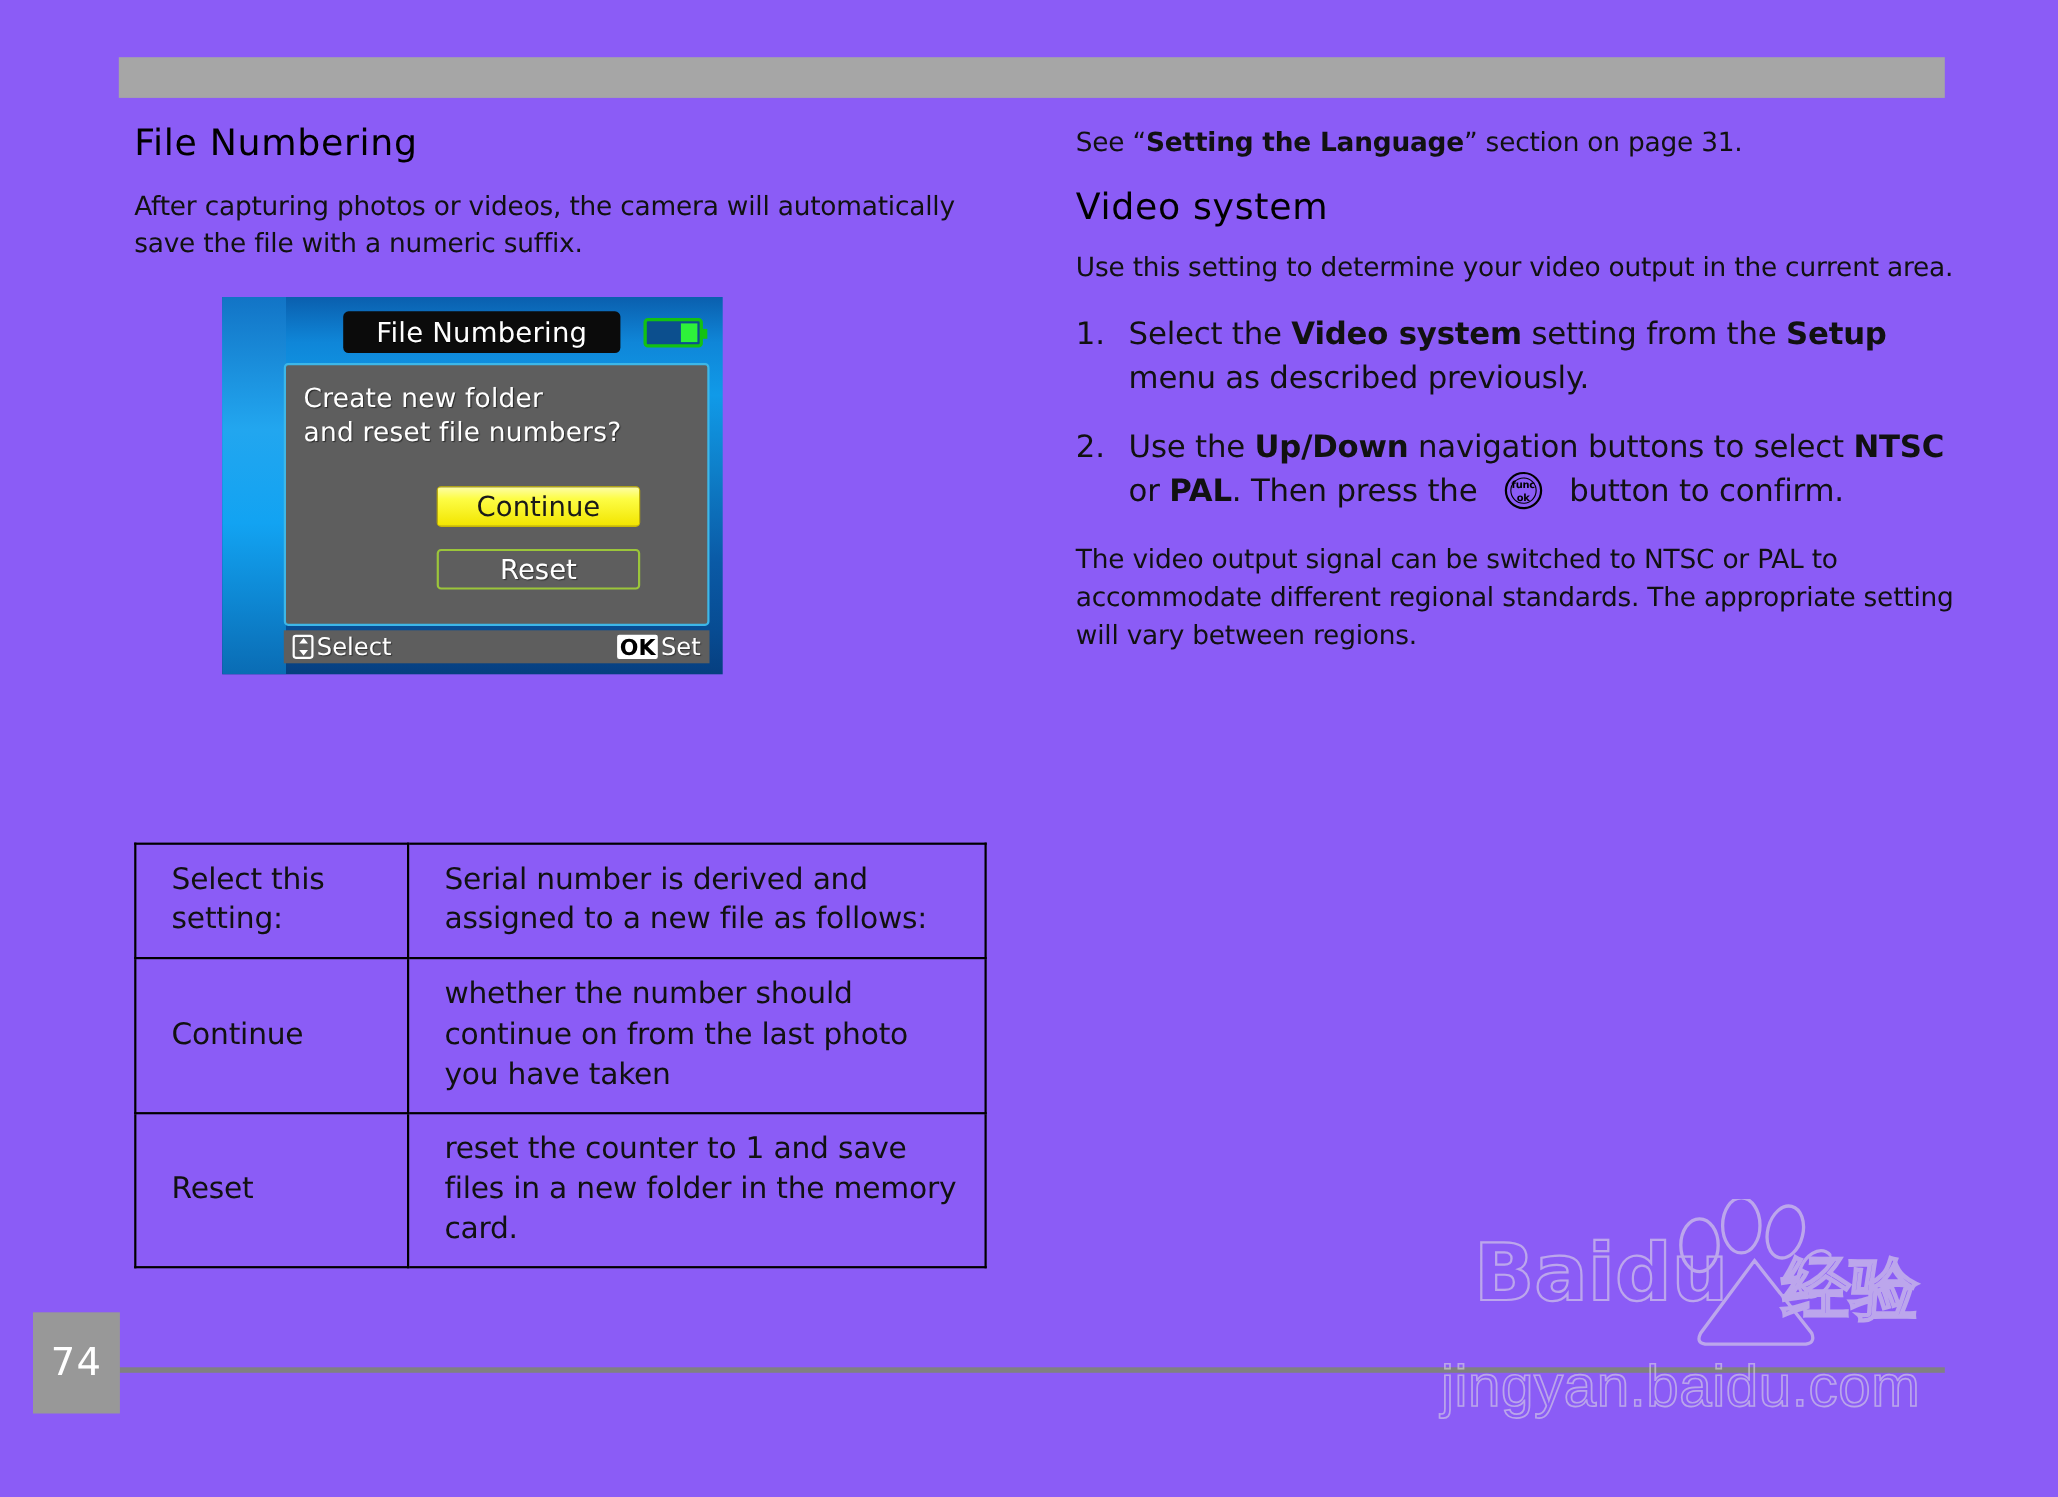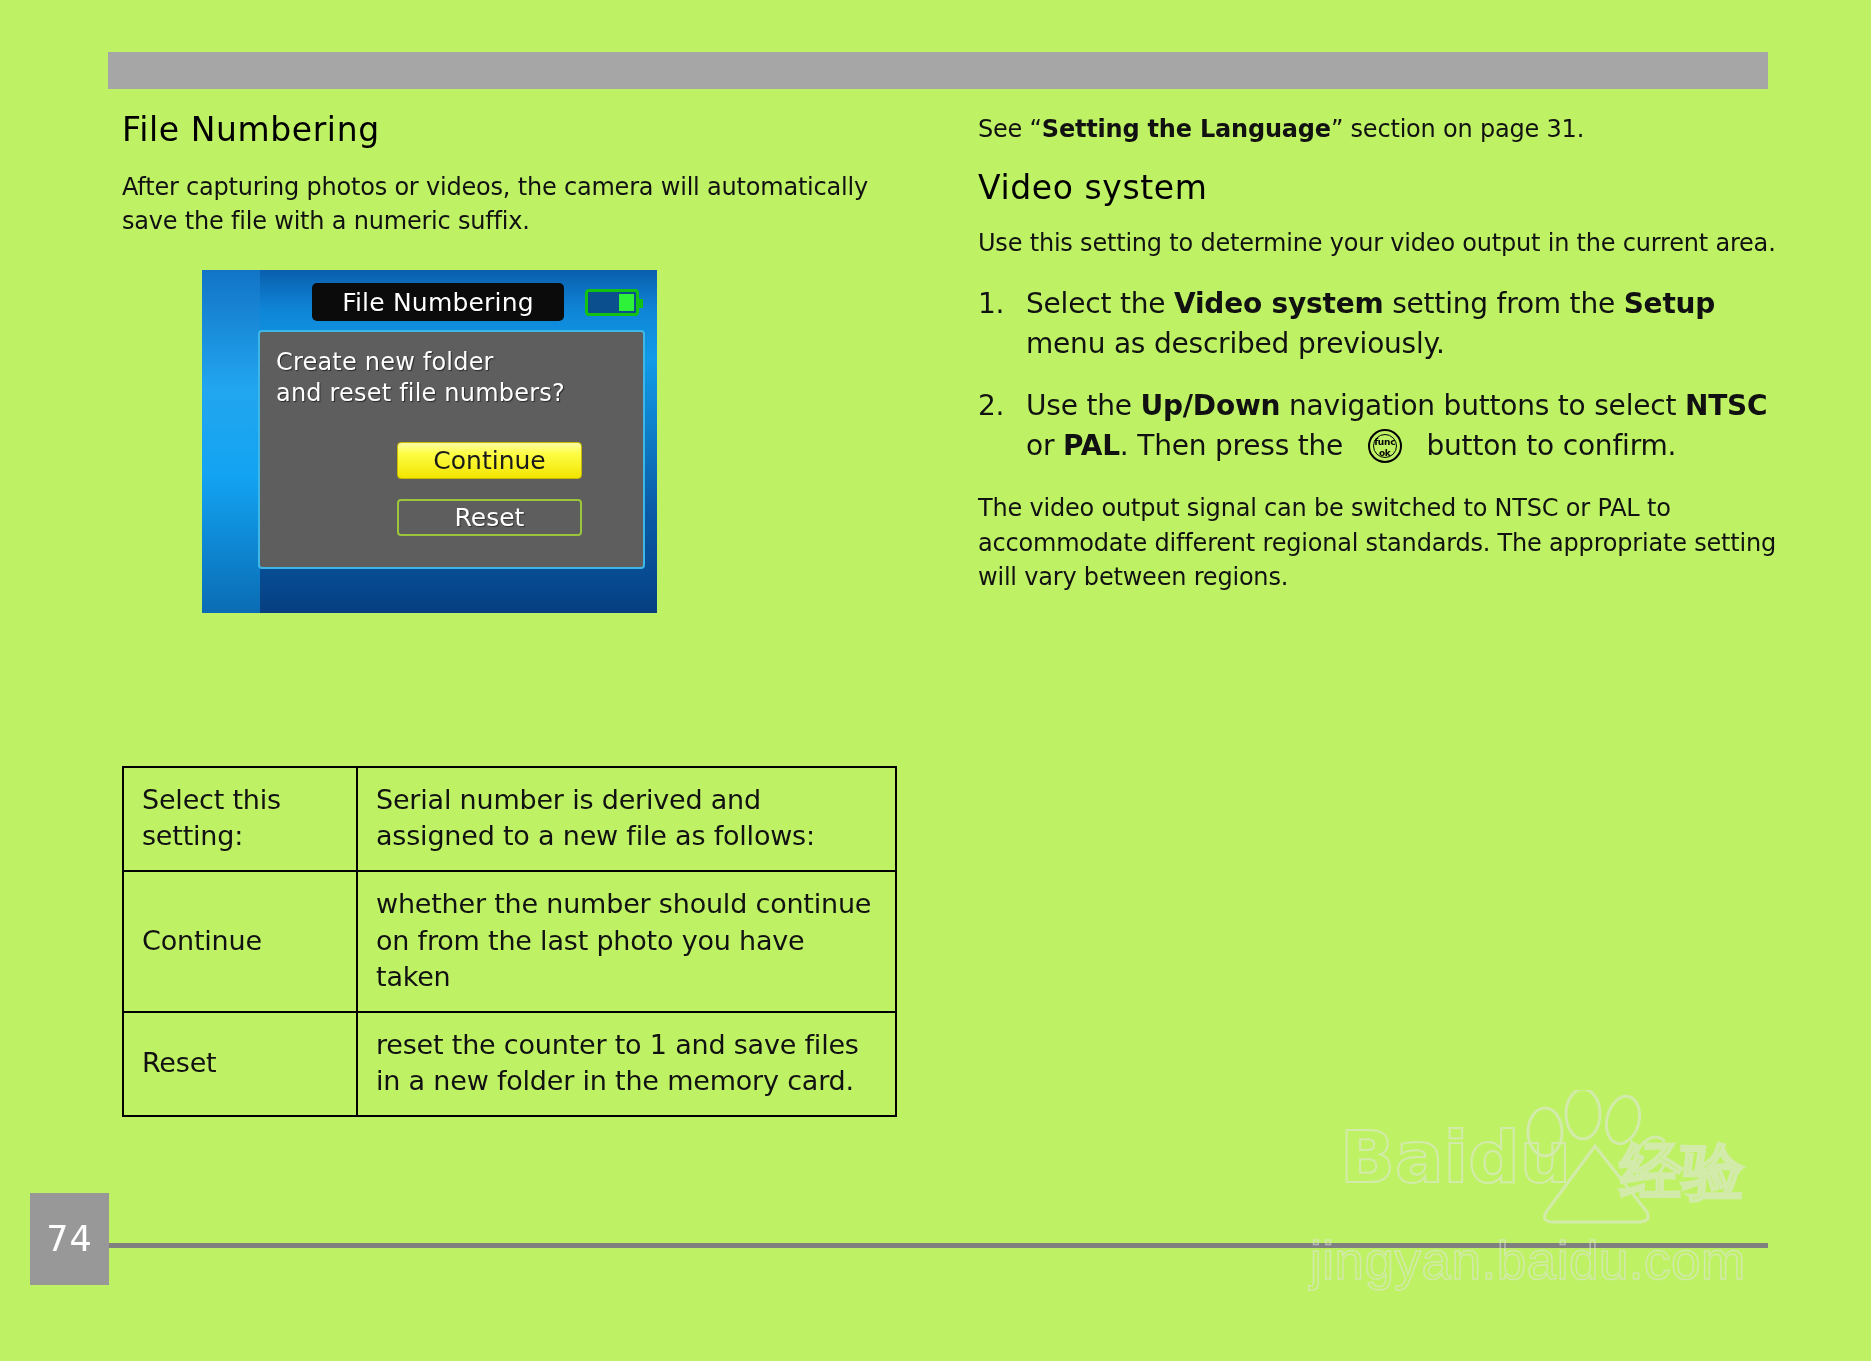--- a/index.html
+++ b/index.html
@@ -12,21 +12,21 @@
     height: 1361px;
     position: relative;
     font-family: "Liberation Sans", sans-serif;
     overflow: hidden;
   }
 
   
   .page {
     position: absolute;
     inset: 0;
-    background: #bef264;
+    background: #8b5cf6;
   }
   .header-bar {
     position: absolute;
     left: 108px;
     top: 52px;
     width: 1660px;
     height: 37px;
     background: #a6a6a6;
   }
   .footer-rule {
@@ -312,21 +312,21 @@
     left: 122px;
     top: 766px;
     width: 775px;
     border-collapse: collapse;
     font-family: "DejaVu Sans", sans-serif;
     font-size: 27px;
     color: #111111;
   }
   table.spec td {
     border: 2px solid #000000;
-    padding: 14px 14px 16px 18px;
+    padding: 14px 14px 16px 32px;
     vertical-align: middle;
     line-height: 1.34;
     letter-spacing: -0.2px;
   }
   table.spec td.key { width: 200px; }
 
   
   .watermark {
     position: absolute;
     left: 1310px;
@@ -389,20 +389,30 @@
 
       <div class="lcd-dialog">
         <div class="lcd-msg">
           <div>Create new folder</div>
           <div>and reset file numbers?</div>
         </div>
         <div class="lcd-btn continue">Continue</div>
         <div class="lcd-btn reset">Reset</div>
       </div>
 
+      <div class="lcd-statusbar">
+        <div class="sb-item">
+          <span class="updown-icon"></span>
+          <span>Select</span>
+        </div>
+        <div class="sb-item">
+          <span class="ok-badge">OK</span>
+          <span>Set</span>
+        </div>
+      </div>
     </div>
   </div>
 
   <table class="spec">
     <tbody>
       <tr>
         <td class="key">Select this setting:</td>
         <td>Serial number is derived and assigned to a new file as follows:</td>
       </tr>
       <tr>

